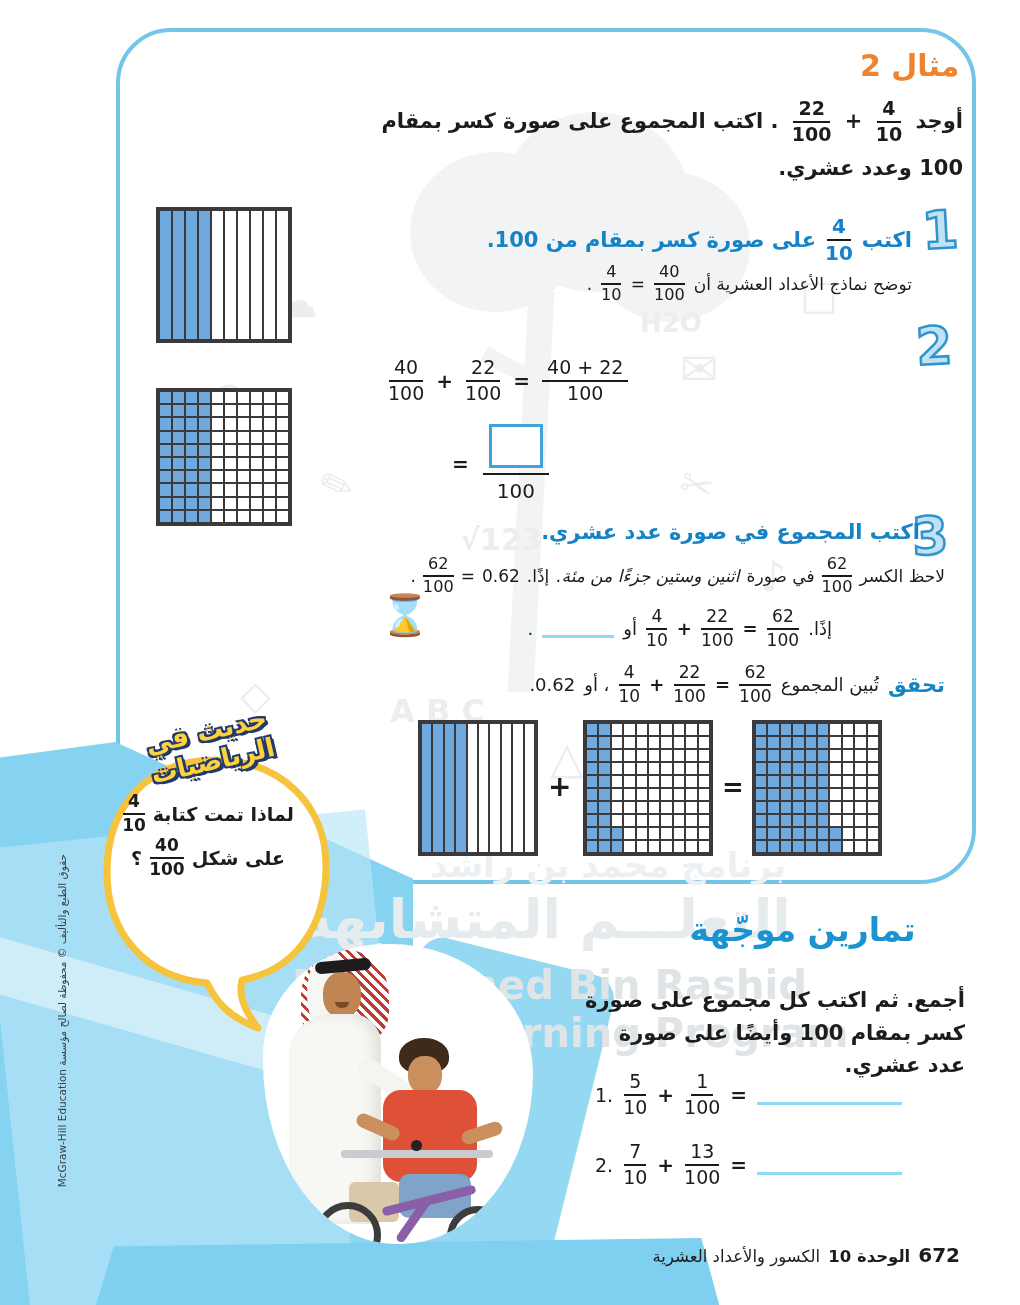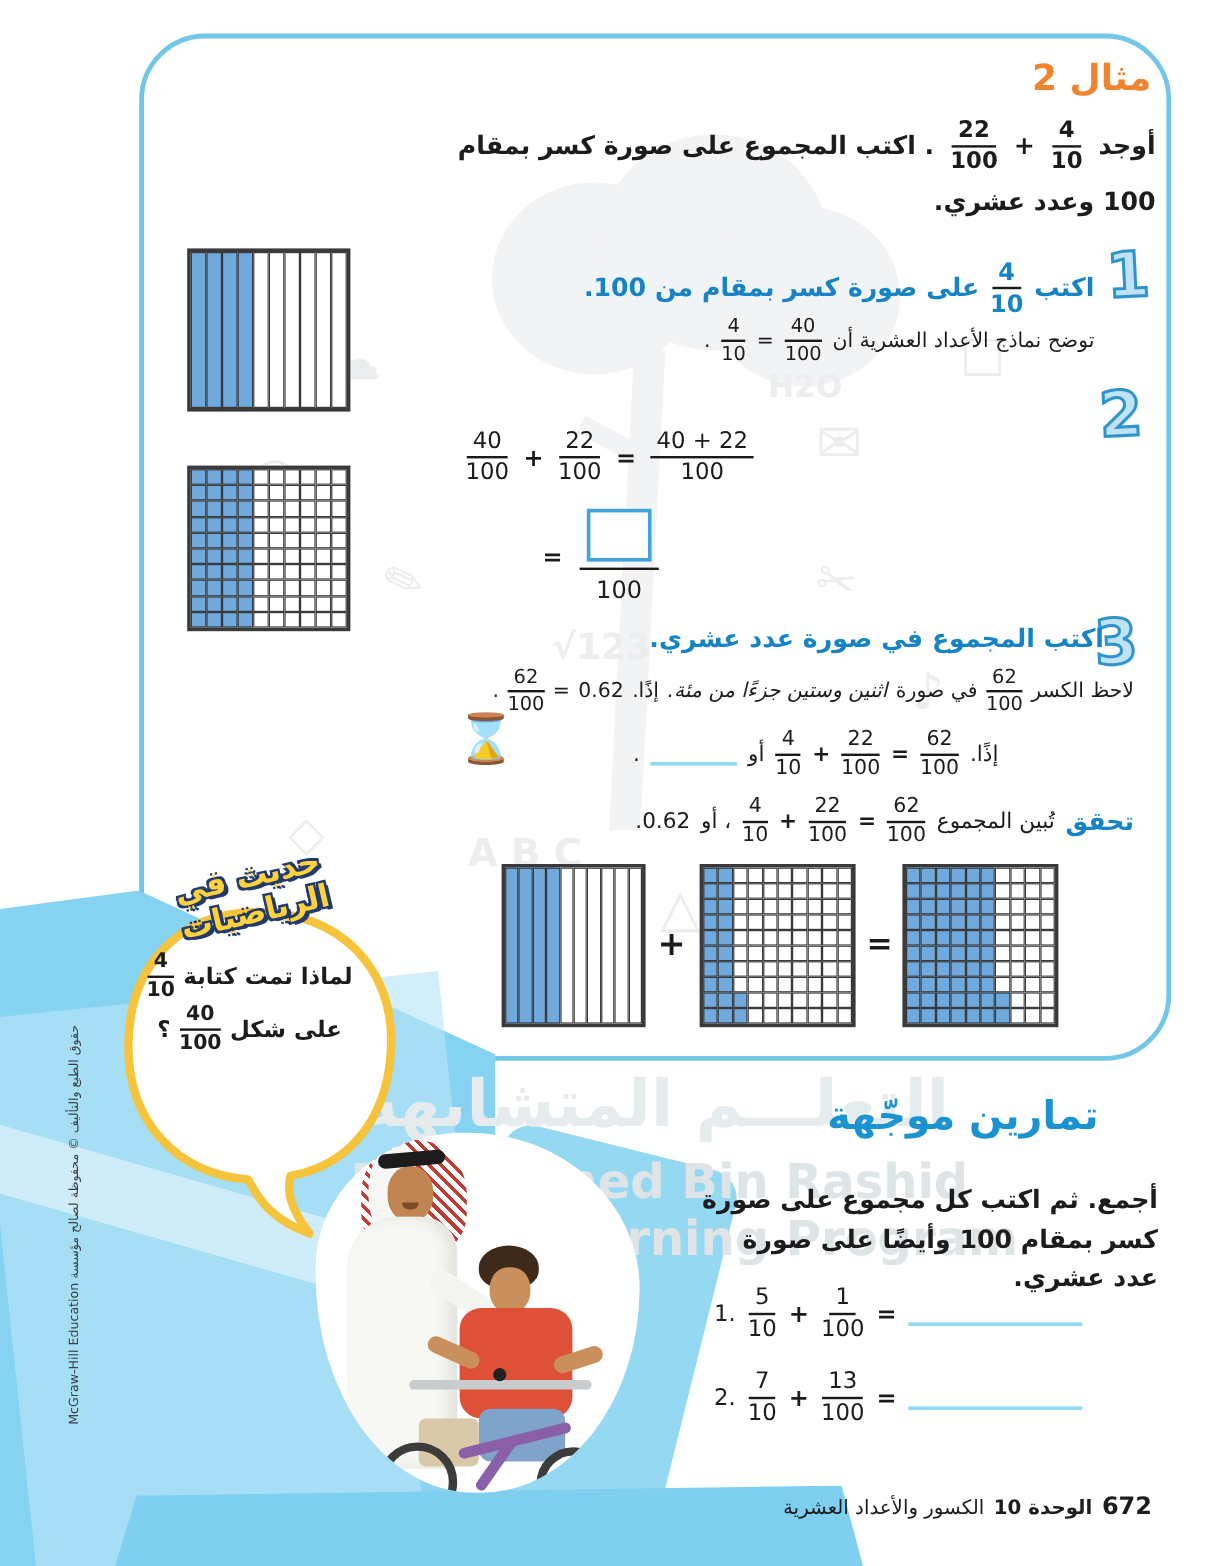--- a/index.html
+++ b/index.html
@@ -597,20 +597,21 @@
       <div class="cell"></div>
       <div class="cell"></div>
     </div>
 
   <div class="wc wc-main"></div>
   <div class="wc wc-light"></div>
   <div class="wc wc-right"></div>
   <div class="wc wc-streak"></div>
   <div class="wc wc-bottom"></div>
 
+  <div class="wm wm-ar1">برنامج محمد بن راشد</div>
   <div class="wm wm-ar2">التعلـــم المتشابهة</div>
   <div class="wm wm-en1">Mohammed Bin Rashid</div>
   <div class="wm wm-en2">Smart Learning Program</div>
 
   <div class="talk-logo">حديث في الرياضيات</div>
   <svg class="bubble-svg" width="252" height="282" viewBox="0 0 252 282">
     <path d="M125 10 C 58 10 17 56 17 122 C 17 186 58 228 117 233 C 127 253 139 267 168 278 C 152 257 149 244 152 230 C 206 220 236 176 236 116 C 236 56 192 10 125 10 Z" fill="#ffffff" stroke="#F6C33C" stroke-width="7" stroke-linejoin="round"></path>
   </svg>
   <div class="bubble-text">
     <div class="bline">

